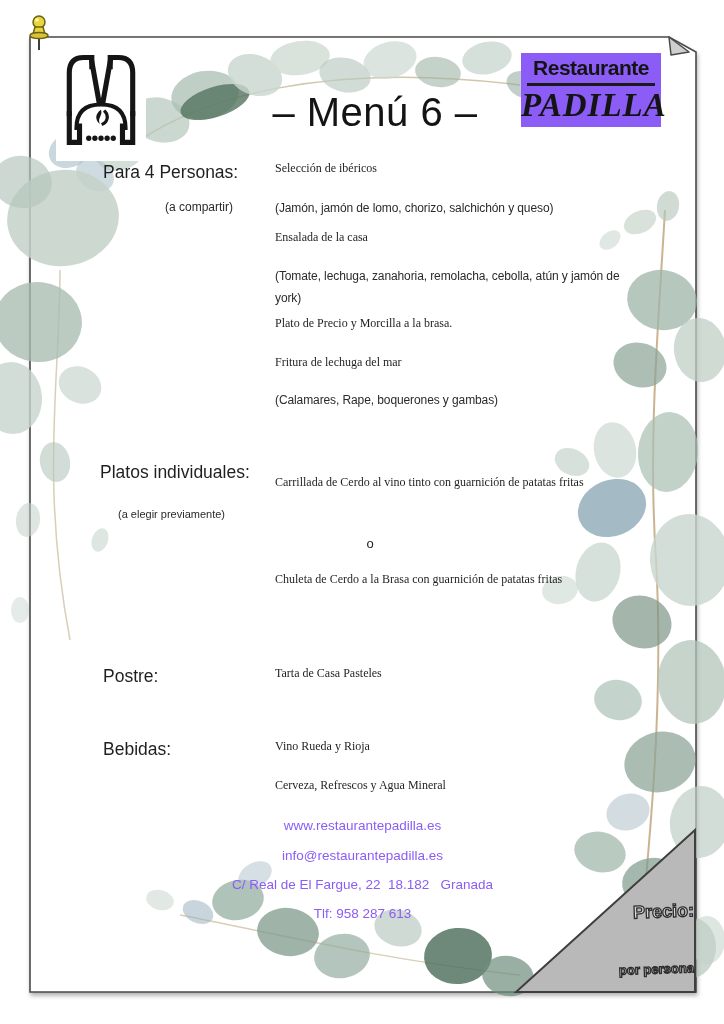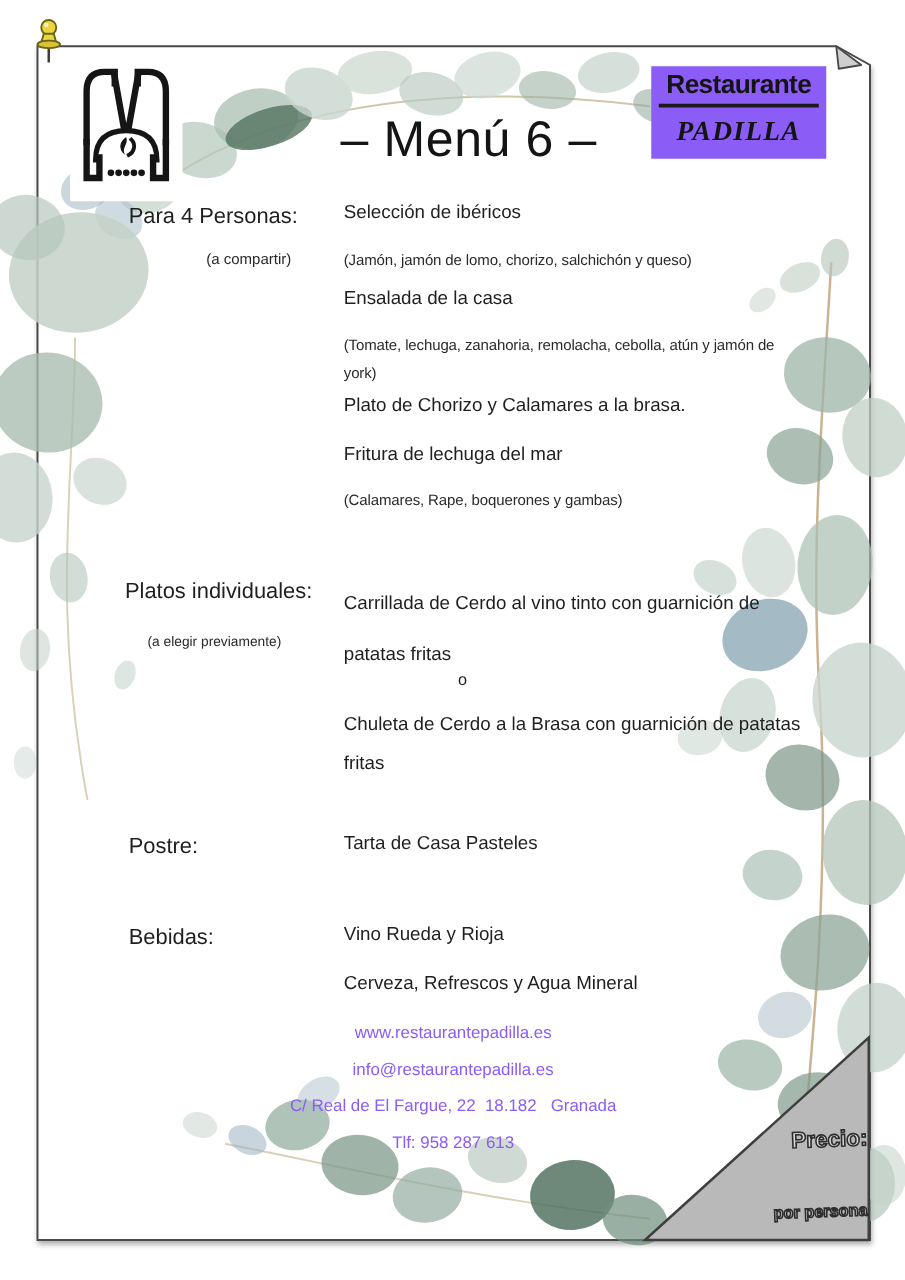--- a/index.html
+++ b/index.html
@@ -2,32 +2,32 @@
 <html><head>
 <meta charset="utf-8">
 <style>
   html,body{margin:0;padding:0;background:#ffffff;}
   #stage{position:relative;width:724px;height:1024px;background:#ffffff;overflow:hidden;
          font-family:"Liberation Sans",sans-serif;color:#212121;}
   svg{display:block;}
   .abs{position:absolute;}
   .row{position:absolute;white-space:nowrap;}
   .pre{white-space:pre-wrap;}
-  .main{font-size:15px;color:#1f1f1f;}
+  .main{font-size:12px;color:#1f1f1f;font-family:Liberation Serif, serif;}
   .label{font-size:17.5px;color:#1f1f1f;}
   .note{font-size:12px;color:#2a2a2a;letter-spacing:-0.1px;}
   .sub{font-size:12px;color:#2a2a2a;}
   .sub2{font-size:11px;color:#2a2a2a;}
   .wrap{white-space:normal;}
   #title{left:225px;top:90px;width:300px;text-align:center;font-size:40px;color:#141414;letter-spacing:0.5px;}
   #brand{left:521px;top:53px;width:140px;text-align:center;background:#8b5cf6;padding:2px 0 4px 0;}
   #brand-top{font-size:21px;font-weight:700;color:#141414;letter-spacing:-0.5px;line-height:26px;}
   #brand-rule{height:3px;background:#1a1a1a;margin:2px 6px 1px 6px;}
   #brand-bottom{font-family:"Liberation Serif",serif;font-style:italic;font-weight:700;
-                font-size:22px;color:#141414;letter-spacing:1px;line-height:36px;}
+                font-size:33px;color:#141414;letter-spacing:1px;line-height:36px;}
   #logo-box{left:56px;top:46px;width:90px;height:115px;background:#ffffff;}
   .footer-line{position:absolute;left:29px;width:667px;text-align:center;font-size:13.5px;color:#8b5cf6;}
   .price-text{position:absolute;width:100px;text-align:right;font-weight:700;color:#d9d9d9;
               -webkit-text-stroke:1.3px #2e2e2e;transform:rotate(-2deg);}
   #price-label{left:594px;top:902px;font-size:18px;}
   #price-sub{left:594px;top:962px;font-size:13px;}
   #sep-o{left:275px;top:536px;width:190px;text-align:center;font-size:13px;}
 </style>
 </head>
 <body>
@@ -137,21 +137,21 @@
     <div id="brand-bottom">PADILLA</div>
   </div>
 
   <div class="row label" style="left:103px;top:162px">Para 4 Personas:</div>
   <div class="row sub" style="left:165px;top:200px">(a compartir)</div>
 
   <div class="row main" style="left:275px;top:161px">Selección de ibéricos</div>
   <div class="row note pre" style="left:275px;top:201px">(Jamón, jamón de lomo, chorizo, salchichón y queso)</div>
   <div class="row main" style="left:275px;top:230px">Ensalada de la casa</div>
   <div class="row note pre wrap" style="left:275px;top:265px;width:372px;line-height:22px">(Tomate, lechuga,  zanahoria, remolacha, cebolla, atún y jamón de york)</div>
-  <div class="row main" style="left:275px;top:316px">Plato de Chorizo y Calamares a la brasa.</div>
+  <div class="row main" style="left:275px;top:316px">Plato de Precio y Morcilla a la brasa.</div>
   <div class="row main" style="left:275px;top:355px">Fritura de lechuga del mar</div>
   <div class="row note pre" style="left:275px;top:393px">(Calamares, Rape, boquerones y gambas)</div>
 
   <div class="row label" style="left:100px;top:462px">Platos individuales:</div>
   <div class="row sub2" style="left:118px;top:508px">(a elegir previamente)</div>
 
   <div class="row main wrap" style="left:275px;top:462px;width:352px;line-height:41px">Carrillada de Cerdo al vino tinto con guarnición de patatas fritas</div>
   <div class="row" id="sep-o">o</div>
   <div class="row main wrap" style="left:275px;top:564px;width:382px;line-height:31px">Chuleta de Cerdo a la Brasa con guarnición de patatas fritas</div>
 

